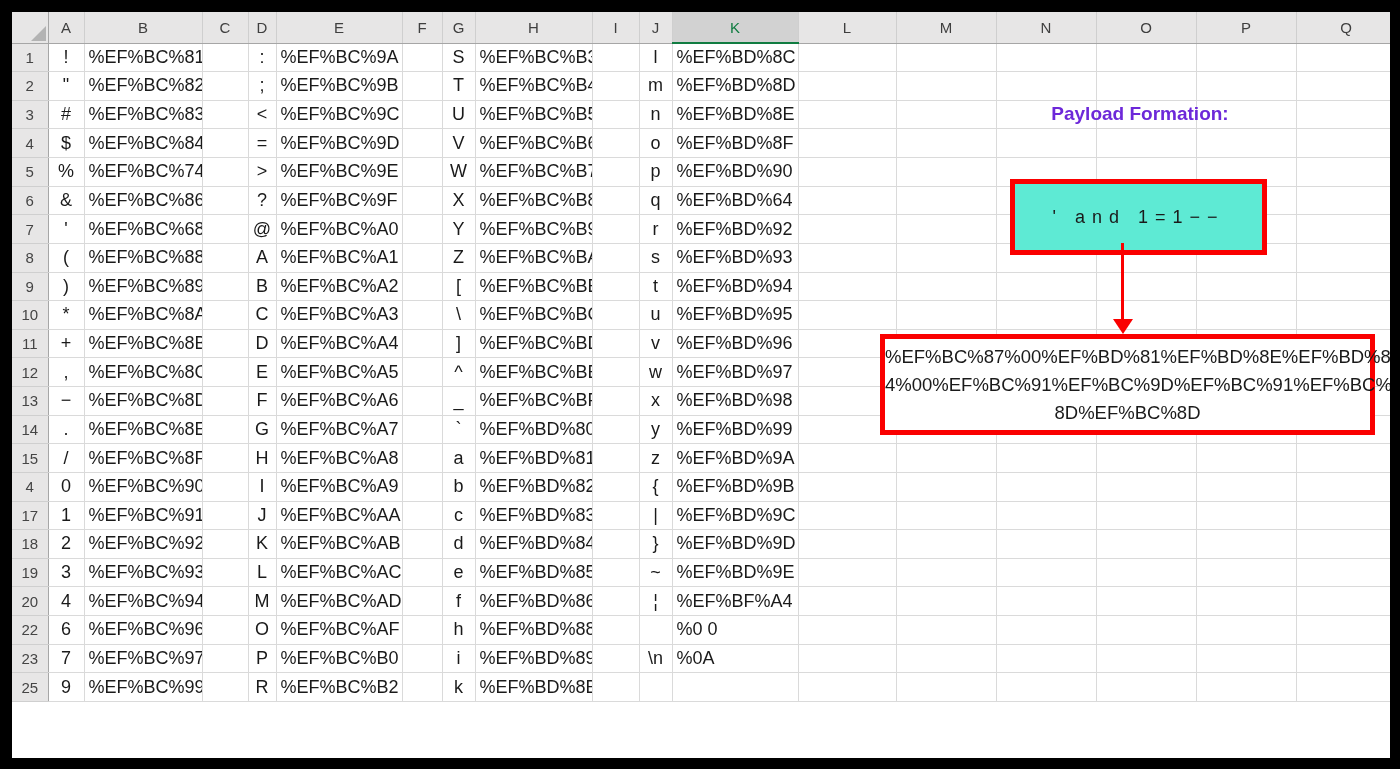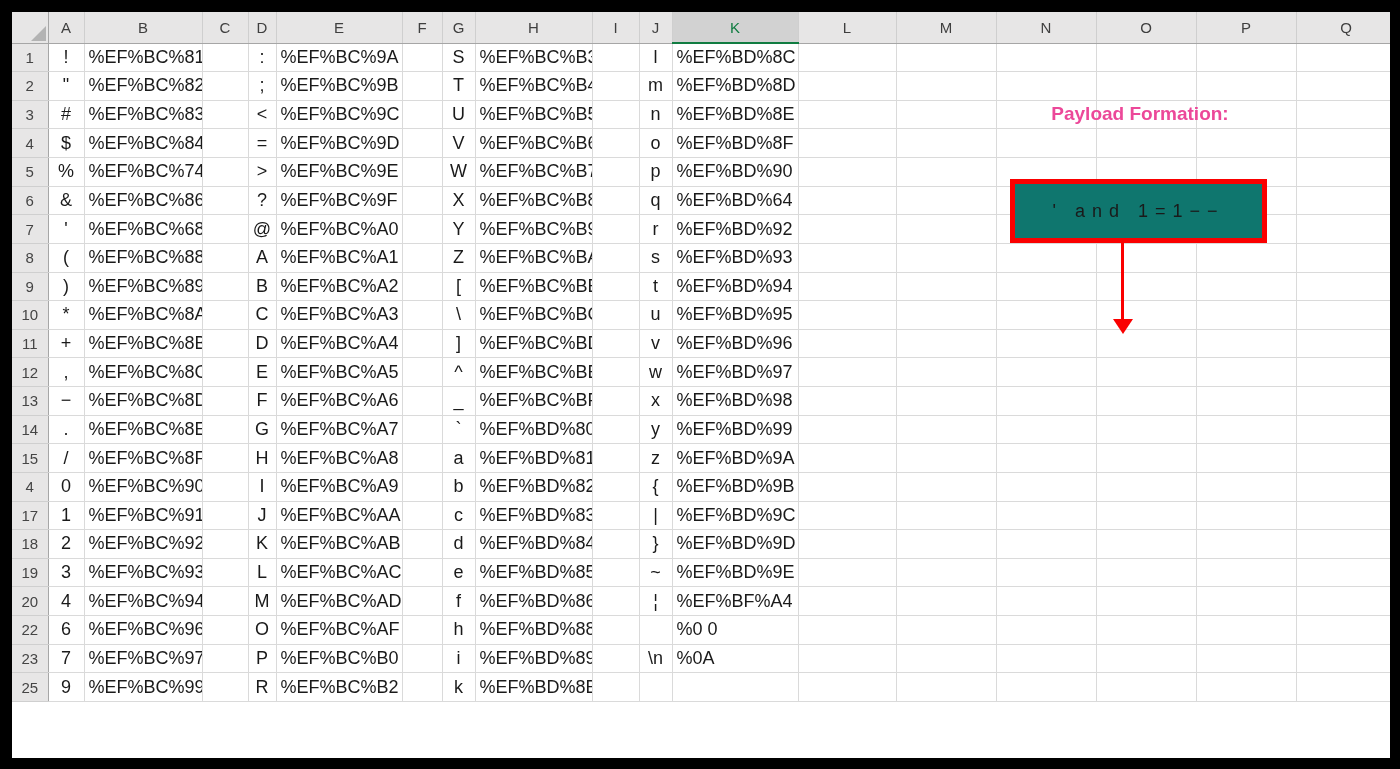--- a/index.html
+++ b/index.html
@@ -35,24 +35,24 @@
   td.rh{
     background:#e7e6e6;color:#454545;font-size:15px;text-align:center;
     border-right:1px solid #a6a6a6;border-bottom:1px solid #cfcfcf;
   }
   td.char{text-align:center;}
   td.enc{text-align:left;padding-left:4px;}
   
   .anno{position:absolute;box-sizing:border-box;}
   .anno-title{
     left:872px;top:88px;width:512px;height:28px;line-height:28px;
-    text-align:center;font-weight:bold;font-size:19px;color:#ec4899;
+    text-align:center;font-weight:bold;font-size:19px;color:#6d28d9;
   }
   .box1{
-    left:998px;top:167px;width:257px;height:64px;background:#0f766e;
+    left:998px;top:167px;width:257px;height:76px;background:#5eead4;
     border:5px solid var(--red,#f00);
     display:flex;align-items:center;justify-content:center;
     font-size:18px;letter-spacing:7px;color:#1a1a1a;
   }
   .arrow-stem{left:1109px;top:231px;width:3px;height:78px;background:var(--red,#f00);}
   .arrow-head{
     left:1101px;top:307px;width:0;height:0;
     border-left:10px solid transparent;border-right:10px solid transparent;
     border-top:15px solid var(--red,#f00);
   }
@@ -575,13 +575,18 @@
         </tr>
       </tbody>
   </table>
 
   <div class="anno anno-title">Payload Formation:</div>
   <div class="anno box1">
       <span>' and 1=1−−</span>
     </div>
   <div class="anno arrow-stem"></div>
   <div class="anno arrow-head"></div>
+  <div class="anno box2">
+    <div>%EF%BC%87%00%EF%BD%81%EF%BD%8E%EF%BD%8</div>
+    <div>4%00%EF%BC%91%EF%BC%9D%EF%BC%91%EF%BC%</div>
+    <div>8D%EF%BC%8D</div>
+  </div>
 </div>
 
 </body></html>

